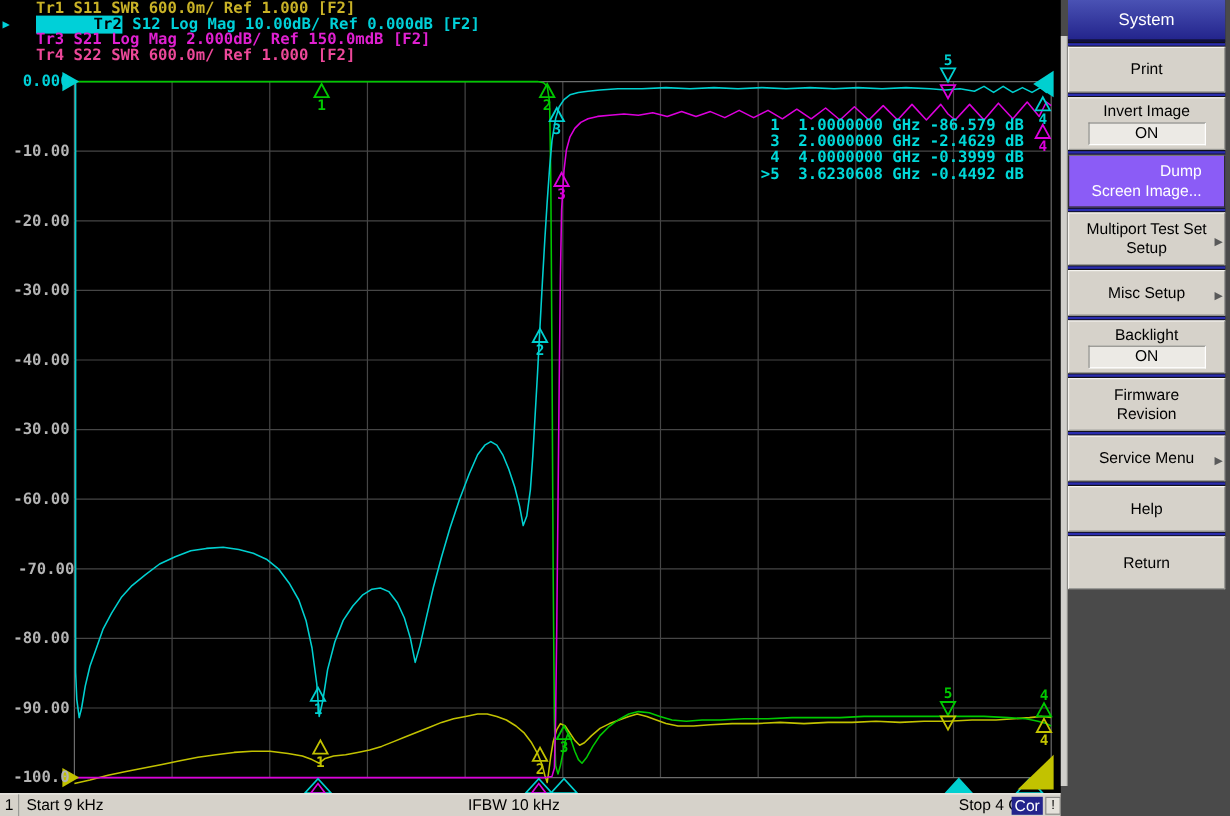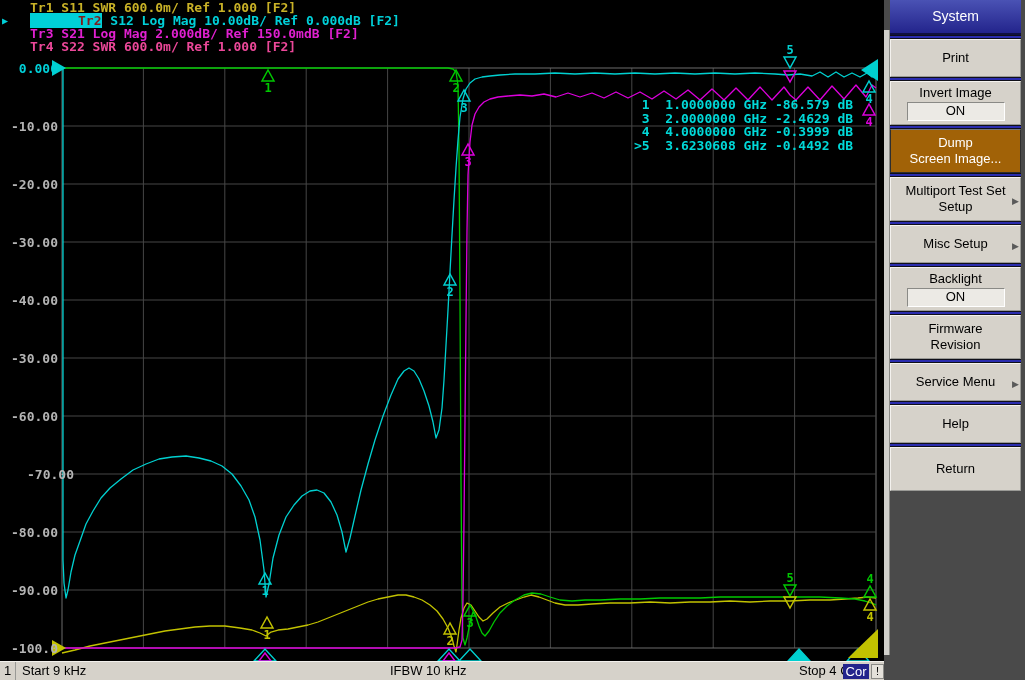--- a/index.html
+++ b/index.html
@@ -37,21 +37,21 @@
   .side-right{position:absolute;right:0;top:0;width:4px;height:680px;background:#1c1c1c;}
   .side-col{position:absolute;left:6px;top:0;width:131px;background:#101018;}
   .side-header{height:33px;background:linear-gradient(#4a52b4,#23248c);color:#fff;
                text-align:center;line-height:33px;font-size:14px;border-bottom:2px solid #101040;}
   .sep{height:2px;background:#2a2cae;margin:1px 0;}
   .sbtn{position:relative;background:#d6d2ca;border:1px solid #9a9a96;border-top-color:#f4f2ee;
         border-left-color:#f4f2ee;color:#000;font-size:13px;display:flex;flex-direction:column;
         align-items:center;justify-content:center;white-space:pre-line;text-align:center;
         line-height:16px;cursor:pointer;}
   .sbtn.h1{height:36px;} .sbtn.h2{height:42px;}
-  .sbtn.dark{background:#a16207;color:#fff;border-color:#2e2e2e;border-top-color:#777;}
+  .sbtn.dark{background:#8b5cf6;color:#fff;border-color:#2e2e2e;border-top-color:#777;text-align:right;}
   .sbtn .inset{background:#eceae5;border:1px solid;border-color:#8a8a86 #fff #fff #8a8a86;
                width:96px;height:17px;line-height:16px;margin-top:1px;}
   .sbtn .sub-arrow{position:absolute;right:1px;top:50%;margin-top:-6px;color:#5a5a5a;font-size:9px;}
 </style>
 </head>
 <body>
 
 <div class="root">
   <div class="screen">
     <svg id="plot" width="884" height="661">
@@ -120,33 +120,33 @@
         <text x="870" y="621" fill="#c2c200" text-anchor="middle" font-size="12" font-weight="bold" font-family="DejaVu Sans Mono, monospace">4</text>
         <polygon points="267,617 261,628 273,628" fill="none" stroke="#c2c200" stroke-width="1.5"></polygon>
         <text x="267" y="639" fill="#c2c200" text-anchor="middle" font-size="12" font-weight="bold" font-family="DejaVu Sans Mono, monospace">1</text>
         <polygon points="450,623 444,634 456,634" fill="none" stroke="#c2c200" stroke-width="1.5"></polygon>
         <text x="450" y="645" fill="#c2c200" text-anchor="middle" font-size="12" font-weight="bold" font-family="DejaVu Sans Mono, monospace">2</text>
         <polygon points="470,605 464,616 476,616" fill="none" stroke="#00c800" stroke-width="1.5"></polygon>
         <text x="470" y="627" fill="#00c800" text-anchor="middle" font-size="12" font-weight="bold" font-family="DejaVu Sans Mono, monospace">3</text>
       </svg>
     <div class="trace-defs" id="trace-defs">
         <div class="tdef" style="color: rgb(201, 178, 39);"><span>Tr1</span><span> S11 SWR 600.0m/ Ref 1.000 [F2]</span></div>
-        <div class="tdef" style="color: rgb(0, 208, 216);"><span class="arrow" style="color: rgb(0, 208, 216);">▶</span><span class="chip" style="background: rgb(0, 208, 216); color: #7f1d1d; padding-left: 48px;">Tr2</span><span> S12 Log Mag 10.00dB/ Ref 0.000dB [F2]</span></div>
+        <div class="tdef" style="color: rgb(0, 208, 216);"><span class="arrow" style="color: rgb(0, 208, 216);">▶</span><span class="chip" style="background: rgb(0, 208, 216); color: #000000; padding-left: 48px;">Tr2</span><span> S12 Log Mag 10.00dB/ Ref 0.000dB [F2]</span></div>
         <div class="tdef" style="color: rgb(224, 32, 208);"><span>Tr3</span><span> S21 Log Mag 2.000dB/ Ref 150.0mdB [F2]</span></div>
         <div class="tdef" style="color: #ec4899;"><span>Tr4</span><span> S22 SWR 600.0m/ Ref 1.000 [F2]</span></div>
       </div>
     <div id="yaxis">
         <div class="yaxis-label" style="top: 62px; left: 0px; color: rgb(0, 208, 216);">0.000</div>
         <div class="yaxis-label" style="top: 120px; left: 0px;">-10.00</div>
         <div class="yaxis-label" style="top: 178px; left: 0px;">-20.00</div>
         <div class="yaxis-label" style="top: 236px; left: 0px;">-30.00</div>
         <div class="yaxis-label" style="top: 294px; left: 0px;">-40.00</div>
         <div class="yaxis-label" style="top: 352px; left: 0px;">-30.00</div>
         <div class="yaxis-label" style="top: 410px; left: 0px;">-60.00</div>
-        <div class="yaxis-label" style="top: 468px; left: 16px;">-70.00</div>
+        <div class="yaxis-label" style="top: 468px; left: 4px;">-70.00</div>
         <div class="yaxis-label" style="top: 526px; left: 0px;">-80.00</div>
         <div class="yaxis-label" style="top: 584px; left: 0px;">-90.00</div>
         <div class="yaxis-label" style="top: 642px; left: 0px;">-100.0</div>
       </div>
     <div class="marker-table" id="marker-table"><div> 1  1.0000000 GHz -86.579 dB</div><div> 3  2.0000000 GHz -2.4629 dB</div><div> 4  4.0000000 GHz -0.3999 dB</div><div>&gt;5  3.6230608 GHz -0.4492 dB</div></div>
     <div class="statusbar">
       <div class="ch-cell">1</div>
       <div class="start">Start 9 kHz</div>
       <div class="ifbw">IFBW 10 kHz</div>
       <div class="stop">Stop 4 GHz</div>

